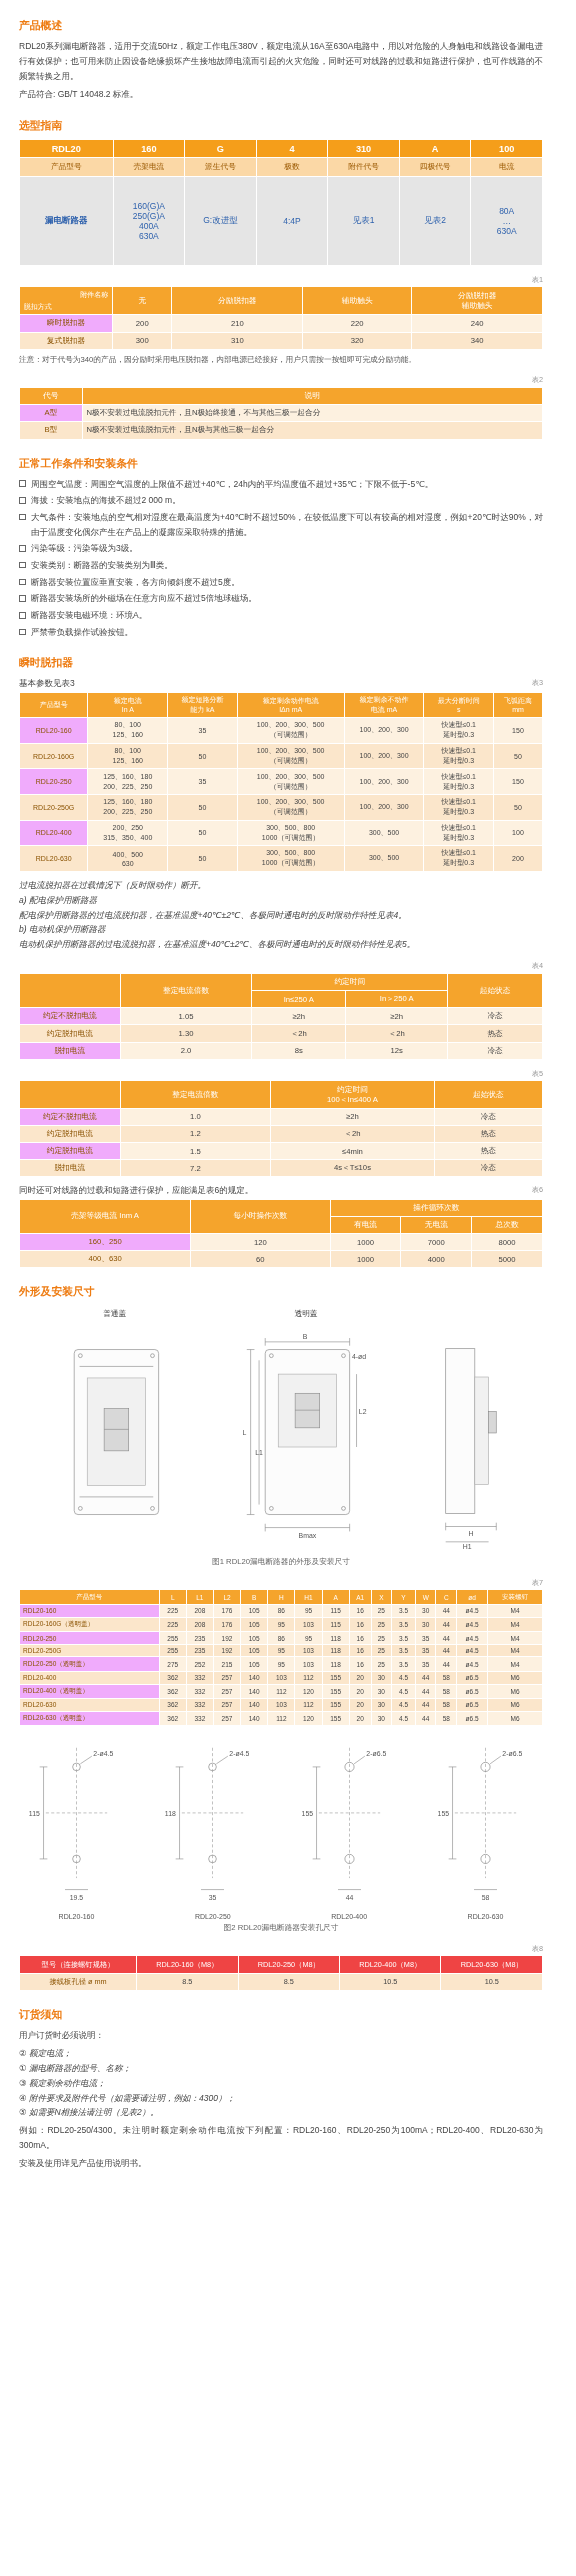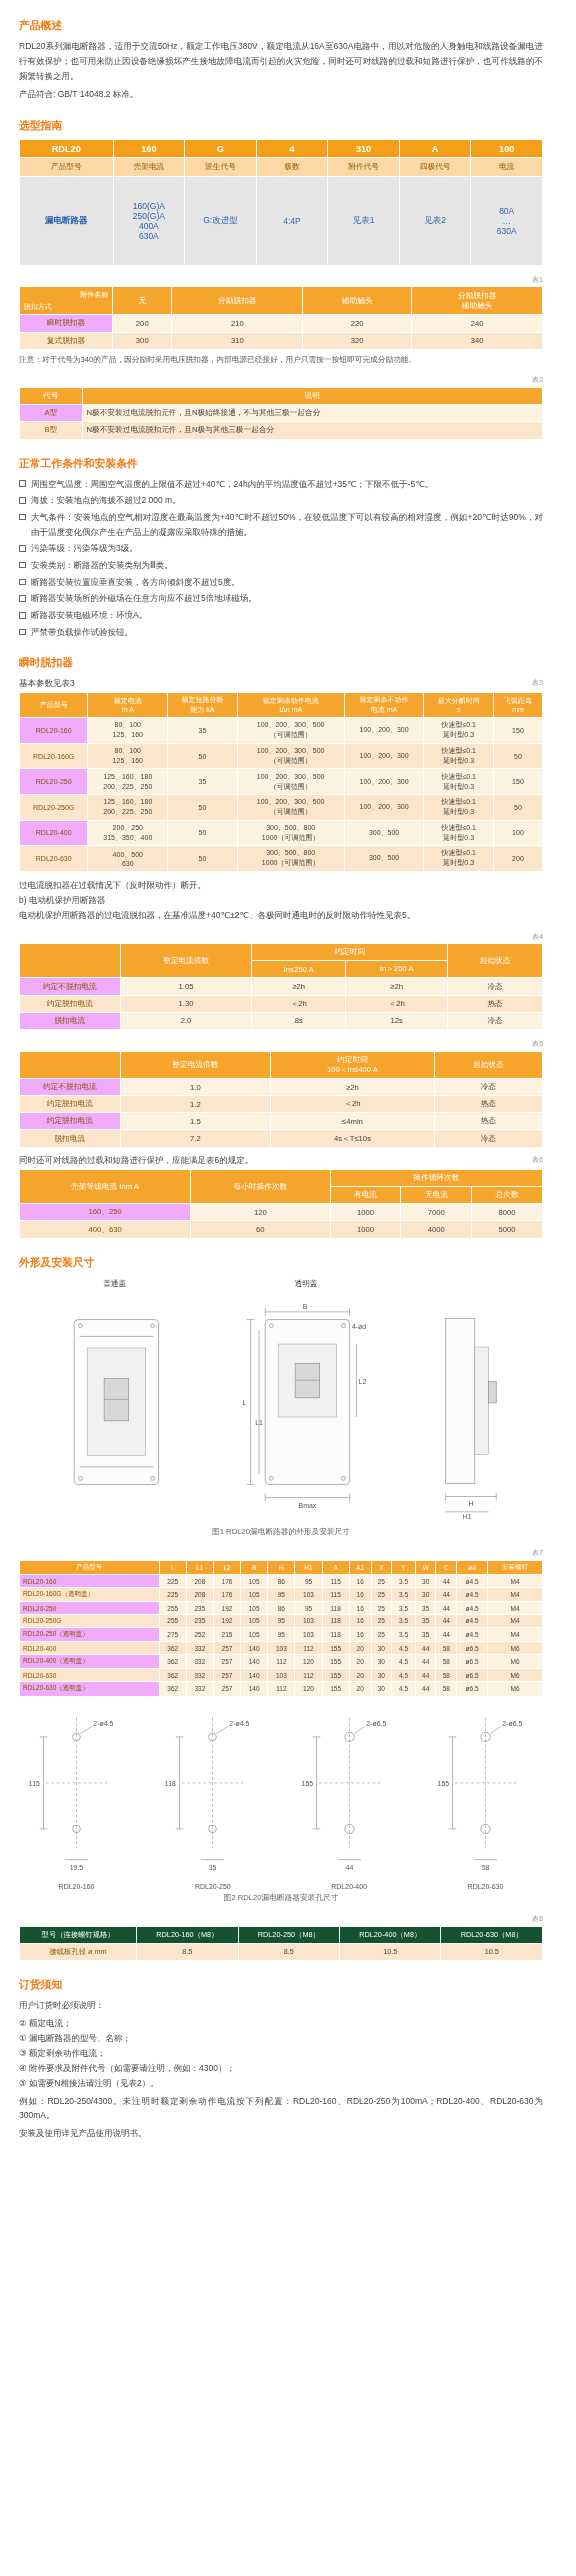--- a/index.html
+++ b/index.html
@@ -35,26 +35,26 @@
   th.diag{position:relative;width:92px;height:26px;padding:0;background:#f5a42c;
     background-image:linear-gradient(to top right,#f5a42c 48.8%,#fff 49.6%,#fff 50.4%,#f5a42c 51.2%);}
   th.diag .dt{position:absolute;top:2.3px;right:3.8px;font-size:7px;color:#fff;}
   th.diag .db{position:absolute;bottom:2.3px;left:3.8px;font-size:7px;color:#fff;}
 
   table.t2 td:nth-child(2){text-align:left;}
   table.t3 th,table.t3 td{font-size:7px;padding:2.3px 2.3px;}
   table.t7 th,table.t7 td{font-size:6.5px;padding:2.3px 1.5px;}
   table.t7 tbody td:first-child{text-align:left;padding-left:3.1px;white-space:nowrap;}
   table.t8 td{font-size:7.3px;}
-  table.t8 tbody tr:first-child td{background:#14532d;color:#fff;}
+  table.t8 tbody tr:first-child td{background:#ef4444;color:#fff;}
 
   
   .cond{display:flex;font-size:8.5px;line-height:1.7;margin:2.3px 0;color:#444;text-align:justify;}
   .cond .sq{width:4.6px;height:4.6px;border:1.2px solid #666;margin:3.8px 5.4px 0 0;flex:none;background:#fff;}
-  .plain{font-size:8.5px;line-height:1.75;margin:0 0;color:#444;text-align:justify;}
+  .plain{font-size:8.5px;line-height:1.75;margin:0 0;color:#444;text-align:justify;font-style:italic;}
 
   
   .figrow{display:flex;justify-content:space-around;align-items:flex-start;margin:9.2px 0 1.5px;}
   .figcol{text-align:center;}
   .figtitle{font-size:7.7px;color:#444;margin-bottom:1.5px;}
   .figcap{text-align:center;font-size:7.7px;color:#666;margin:3.1px 0 10.8px;}
   .fig2row{display:flex;justify-content:space-between;margin:9.2px 0 1.5px;}
   .fig2item{text-align:center;}
   .fig2name{font-size:7px;color:#555;margin-top:1.5px;}
   svg .outline{fill:#fcfcfc;stroke:#999;stroke-width:1;}
@@ -300,20 +300,22 @@
           <td>300、500</td>
           <td>快速型≤0.1
 延时型0.3</td>
           <td>200</td>
         </tr>
       </tbody>
   </table>
 
   <div style="margin-top:6.1px">
       <div class="plain"><span>过电流脱扣器在过载情况下（反时限动作）断开。</span></div>
+      <div class="plain"><span>a) 配电保护用断路器</span></div>
+      <div class="plain"><span>配电保护用断路器的过电流脱扣器，在基准温度+40℃±2℃、各极同时通电时的反时限动作特性见表4。</span></div>
       <div class="plain"><span>b) 电动机保护用断路器</span></div>
       <div class="plain"><span>电动机保护用断路器的过电流脱扣器，在基准温度+40℃±2℃、各极同时通电时的反时限动作特性见表5。</span></div>
     </div>
 
   <div class="tbl-label">表4</div>
   <table class="tbl t4">
     <thead>
       <tr>
         <th rowspan="2" style="width:92px"></th>
         <th rowspan="2">整定电流倍数</th>

